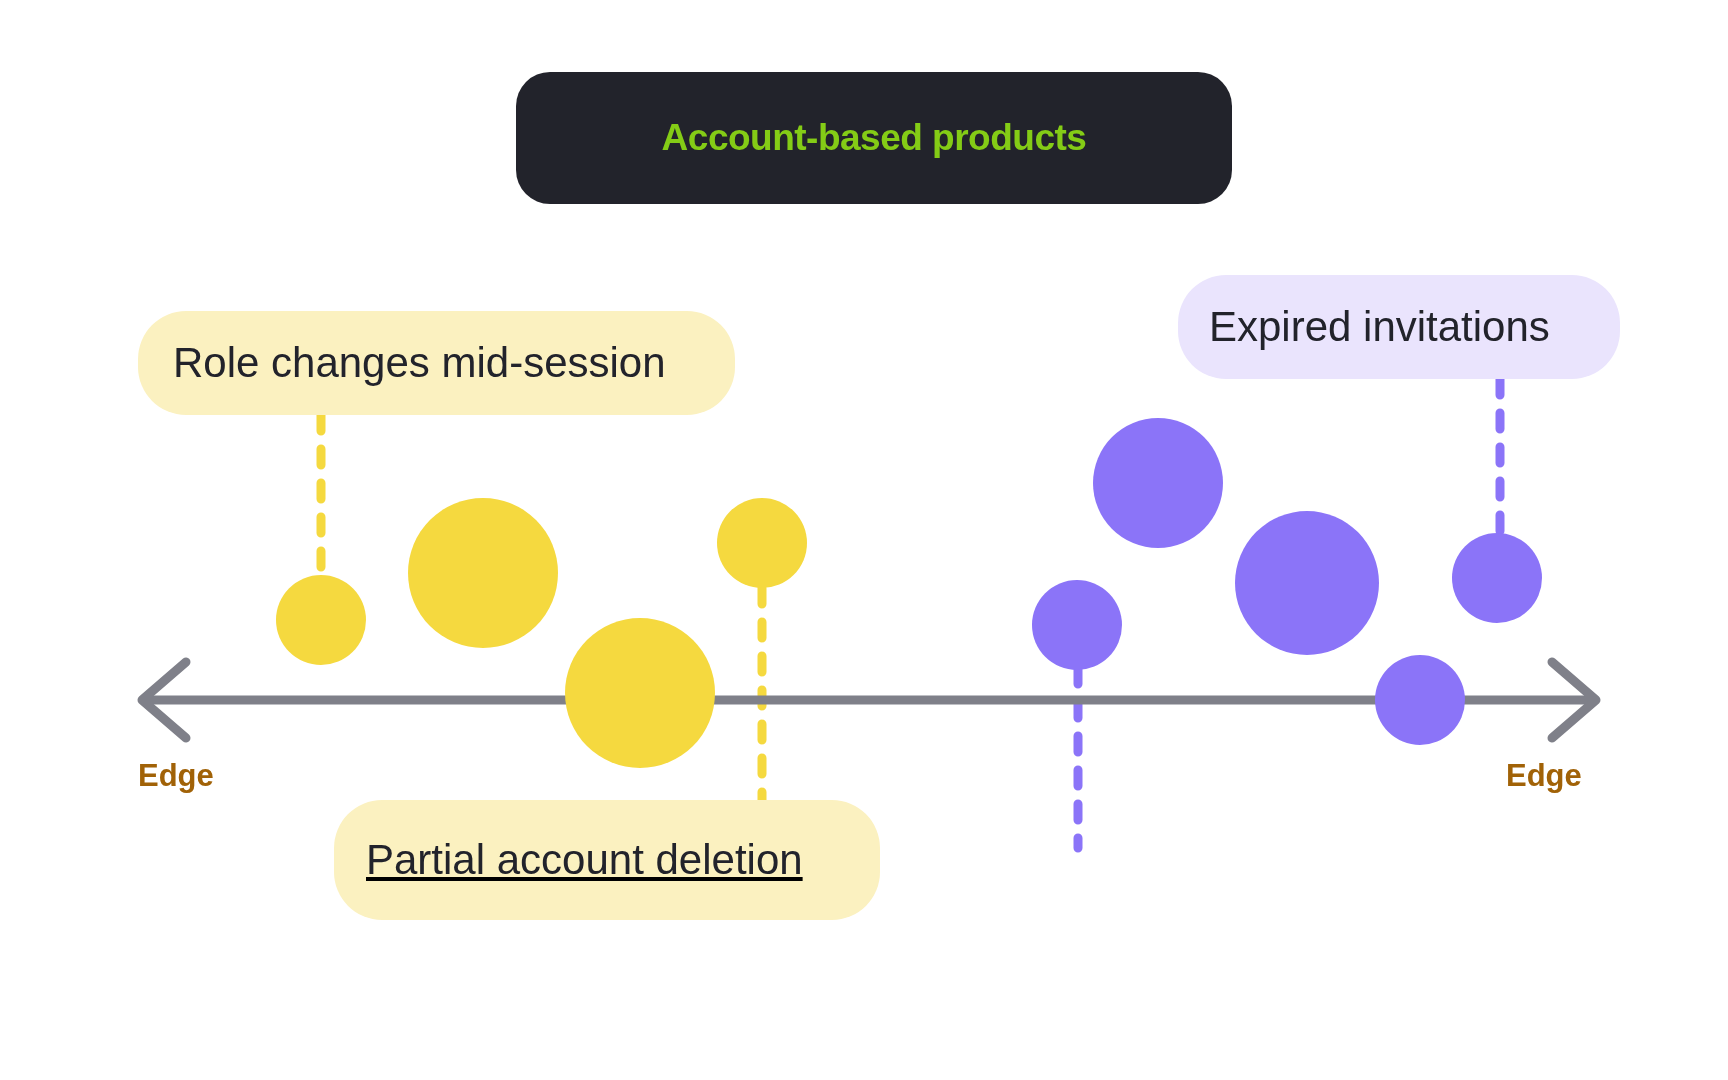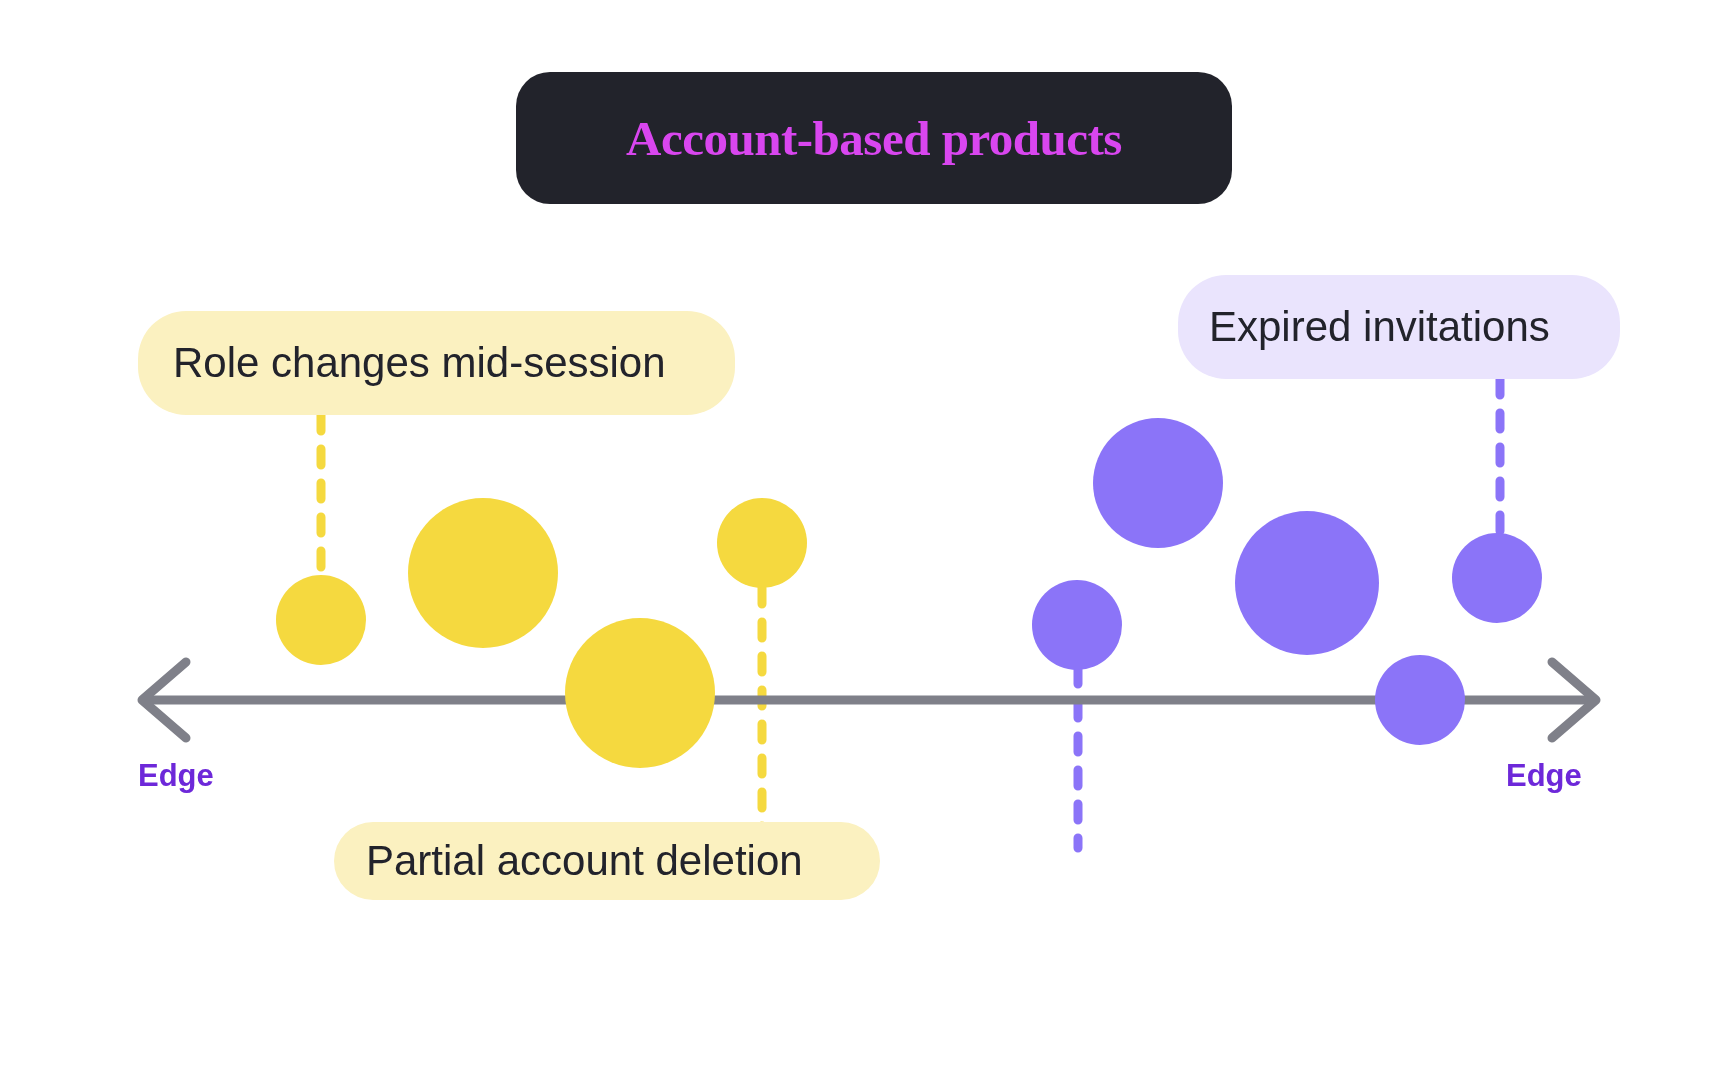--- a/index.html
+++ b/index.html
@@ -30,25 +30,25 @@
     top: 72px;
     width: 716px;
     height: 132px;
     background: #22232B;
     border-radius: 34px;
     display: flex;
     align-items: center;
     justify-content: center;
   }
   .title-pill .title-text {
-    color: #d946ef;
-    font-size: 49px;
+    color: #84cc16;
+    font-size: 37px;
     font-weight: bold;
     letter-spacing: -0.5px;
-    font-family: Liberation Serif, serif;
+    font-family: Liberation Sans, sans-serif;
     white-space: nowrap;
   }
 
   
   .label-pill {
     position: absolute;
     display: flex;
     align-items: center;
     border-radius: 48px;
     box-sizing: border-box;
@@ -73,24 +73,25 @@
   }
   #label-expired-invitations {
     left: 1178px;
     top: 275px;
     width: 442px;
     height: 104px;
     padding-left: 31px;
   }
   #label-partial-deletion {
     left: 334px;
-    top: 822px;
+    top: 800px;
     width: 546px;
-    height: 78px;
+    height: 120px;
     padding-left: 32px;
+    text-decoration: underline;
   }
   #label-ownership-transfer {
     left: 1002px;
     top: 846px;
     width: 618px;
     height: 104px;
     padding-left: 31px;
   }
 
   
@@ -99,21 +100,21 @@
     left: 0; top: 0;
     width: 1728px;
     height: 1080px;
   }
 
   
   .edge-caption {
     position: absolute;
     font-size: 31px;
     font-weight: bold;
-    color: #6d28d9;
+    color: #a16207;
     font-family: "Liberation Sans", sans-serif;
     line-height: 1;
     white-space: nowrap;
   }
   #edge-left  { left: 138px; top: 760px; }
   #edge-right { left: 1506px; top: 760px; }
 </style>
 </head>
 <body>
 

